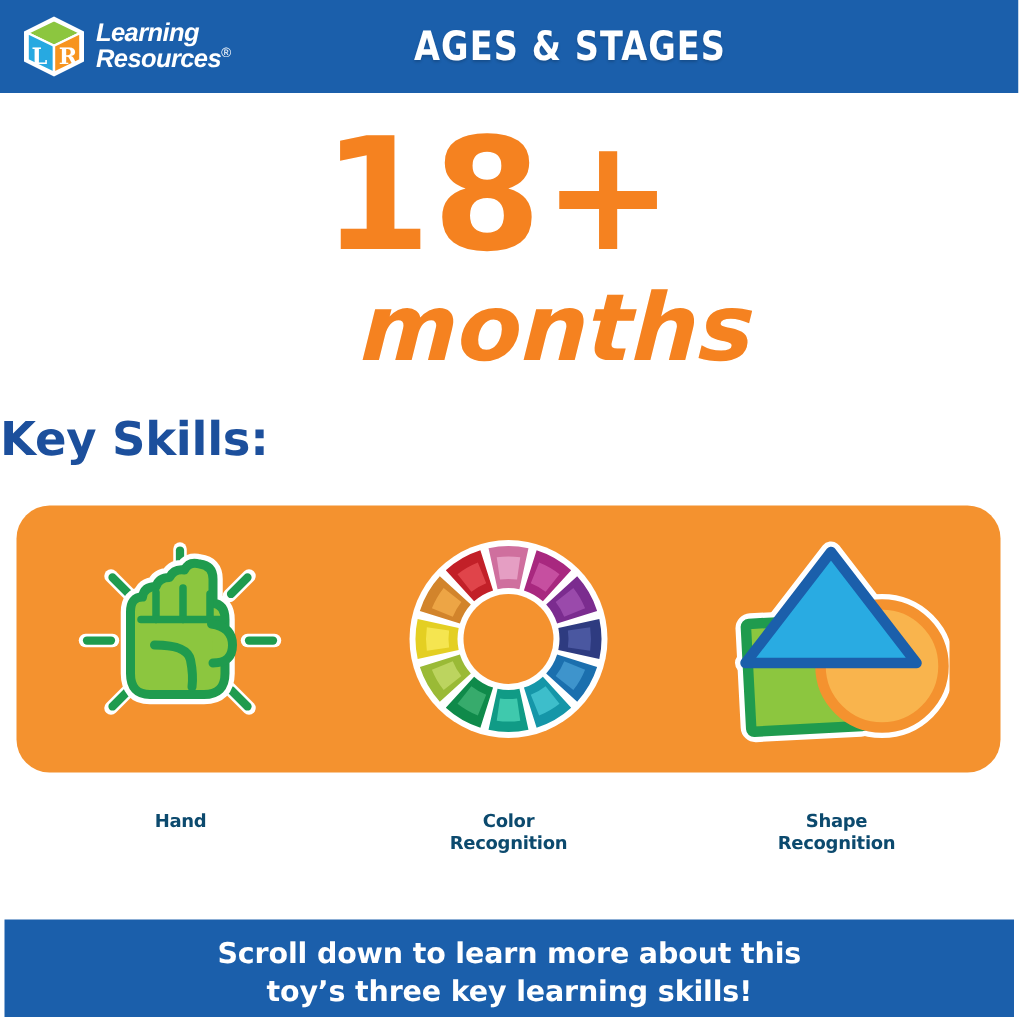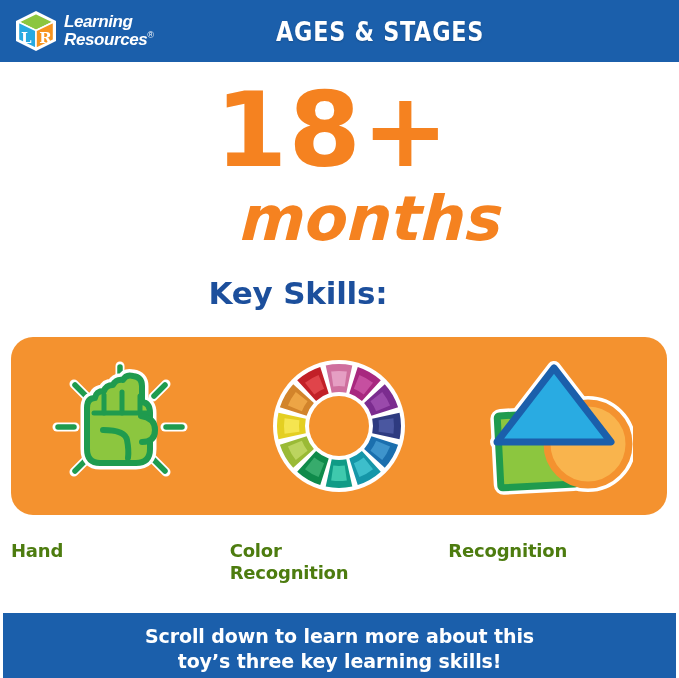--- a/index.html
+++ b/index.html
@@ -116,21 +116,20 @@
     display: inline-block;
     letter-spacing: 0px;
   }
 
   
   .key-skills {
     position: absolute;
     left: 0;
     top: 275px;
     width: 596px;
-    text-align: center;
     color: #1c4f9c;
     font-size: 31px;
     font-weight: bold;
     letter-spacing: -0.2px;
     font-family: "DejaVu Sans", sans-serif;
   }
 
   
   .icon-panel {
     position: absolute;
@@ -156,23 +155,23 @@
   
   .labels-row {
     position: absolute;
     left: 11px;
     top: 540px;
     width: 656px;
     display: flex;
   }
   .label-cell {
     flex: 1 1 0;
-    text-align: left;
-    color: #4d7c0f;
-    font-size: 18px;
+    text-align: center;
+    color: #0c4a6e;
+    font-size: 12px;
     font-weight: bold;
     line-height: 1.22;
     font-family: "DejaVu Sans", sans-serif;
     letter-spacing: -0.2px;
   }
 
   
   .footer-banner {
     position: absolute;
     left: 3px;
@@ -339,20 +338,21 @@
 
 <div class="labels-row">
   <div class="label-cell">
     <div>Hand</div>
   </div>
   <div class="label-cell">
     <div>Color</div>
     <div>Recognition</div>
   </div>
   <div class="label-cell">
+    <div>Shape</div>
     <div>Recognition</div>
   </div>
 </div>
 
 <div class="footer-banner">
   <div class="ftext">
     <div>Scroll down to learn more about this</div>
     <div>toy’s three key learning skills!</div>
   </div>
 </div>

